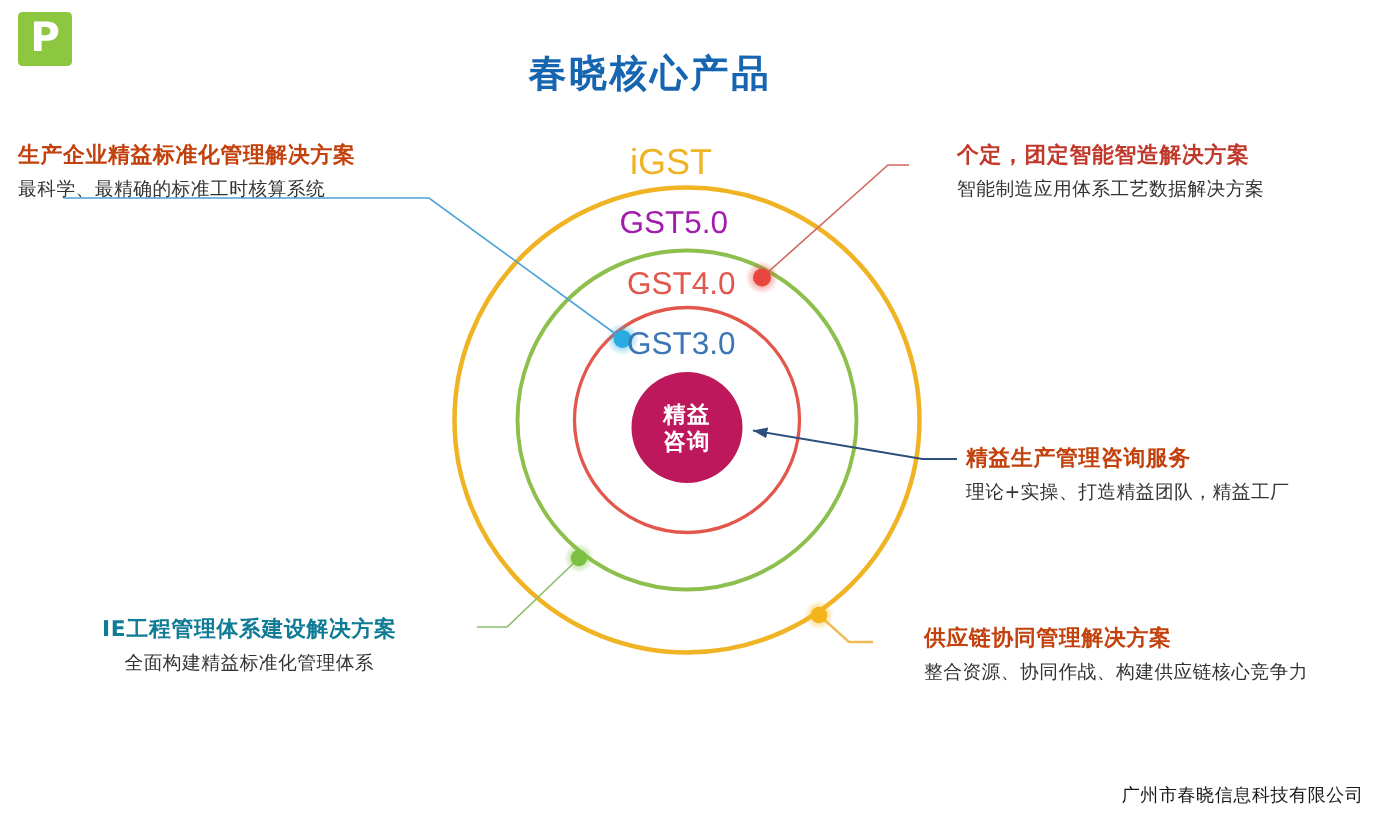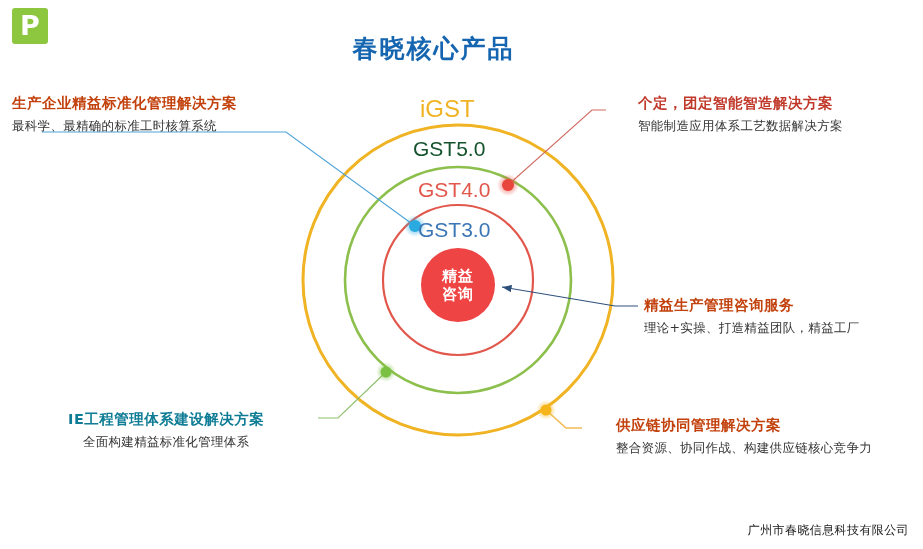--- a/index.html
+++ b/index.html
@@ -78,33 +78,33 @@
   }
 
   
   .ring-label {
     position: absolute;
     font-family: "Liberation Sans", sans-serif;
     font-size: 21px;
     white-space: nowrap;
   }
   #label-igst   { left: 420px; top:  95px; color: #f0b323; font-size: 24px; }
-  #label-gst5   { left: 413px; top: 137px; color: #14532d; }
+  #label-gst5   { left: 413px; top: 137px; color: #a21caf; }
   #label-gst4   { left: 418px; top: 178px; color: #e2574c; }
   #label-gst3   { left: 418px; top: 218px; color: #3b76b5; }
 
   
   #center-bubble {
     position: absolute;
     left: 421px;
     top: 248px;
     width: 74px;
     height: 74px;
     border-radius: 50%;
-    background: #ef4444;
+    background: #be185d;
     color: #ffffff;
     font-family: "DejaVu Sans", sans-serif;
     font-weight: bold;
     font-size: 15px;
     line-height: 18px;
     display: flex;
     flex-direction: column;
     align-items: center;
     justify-content: center;
     letter-spacing: 1px;

